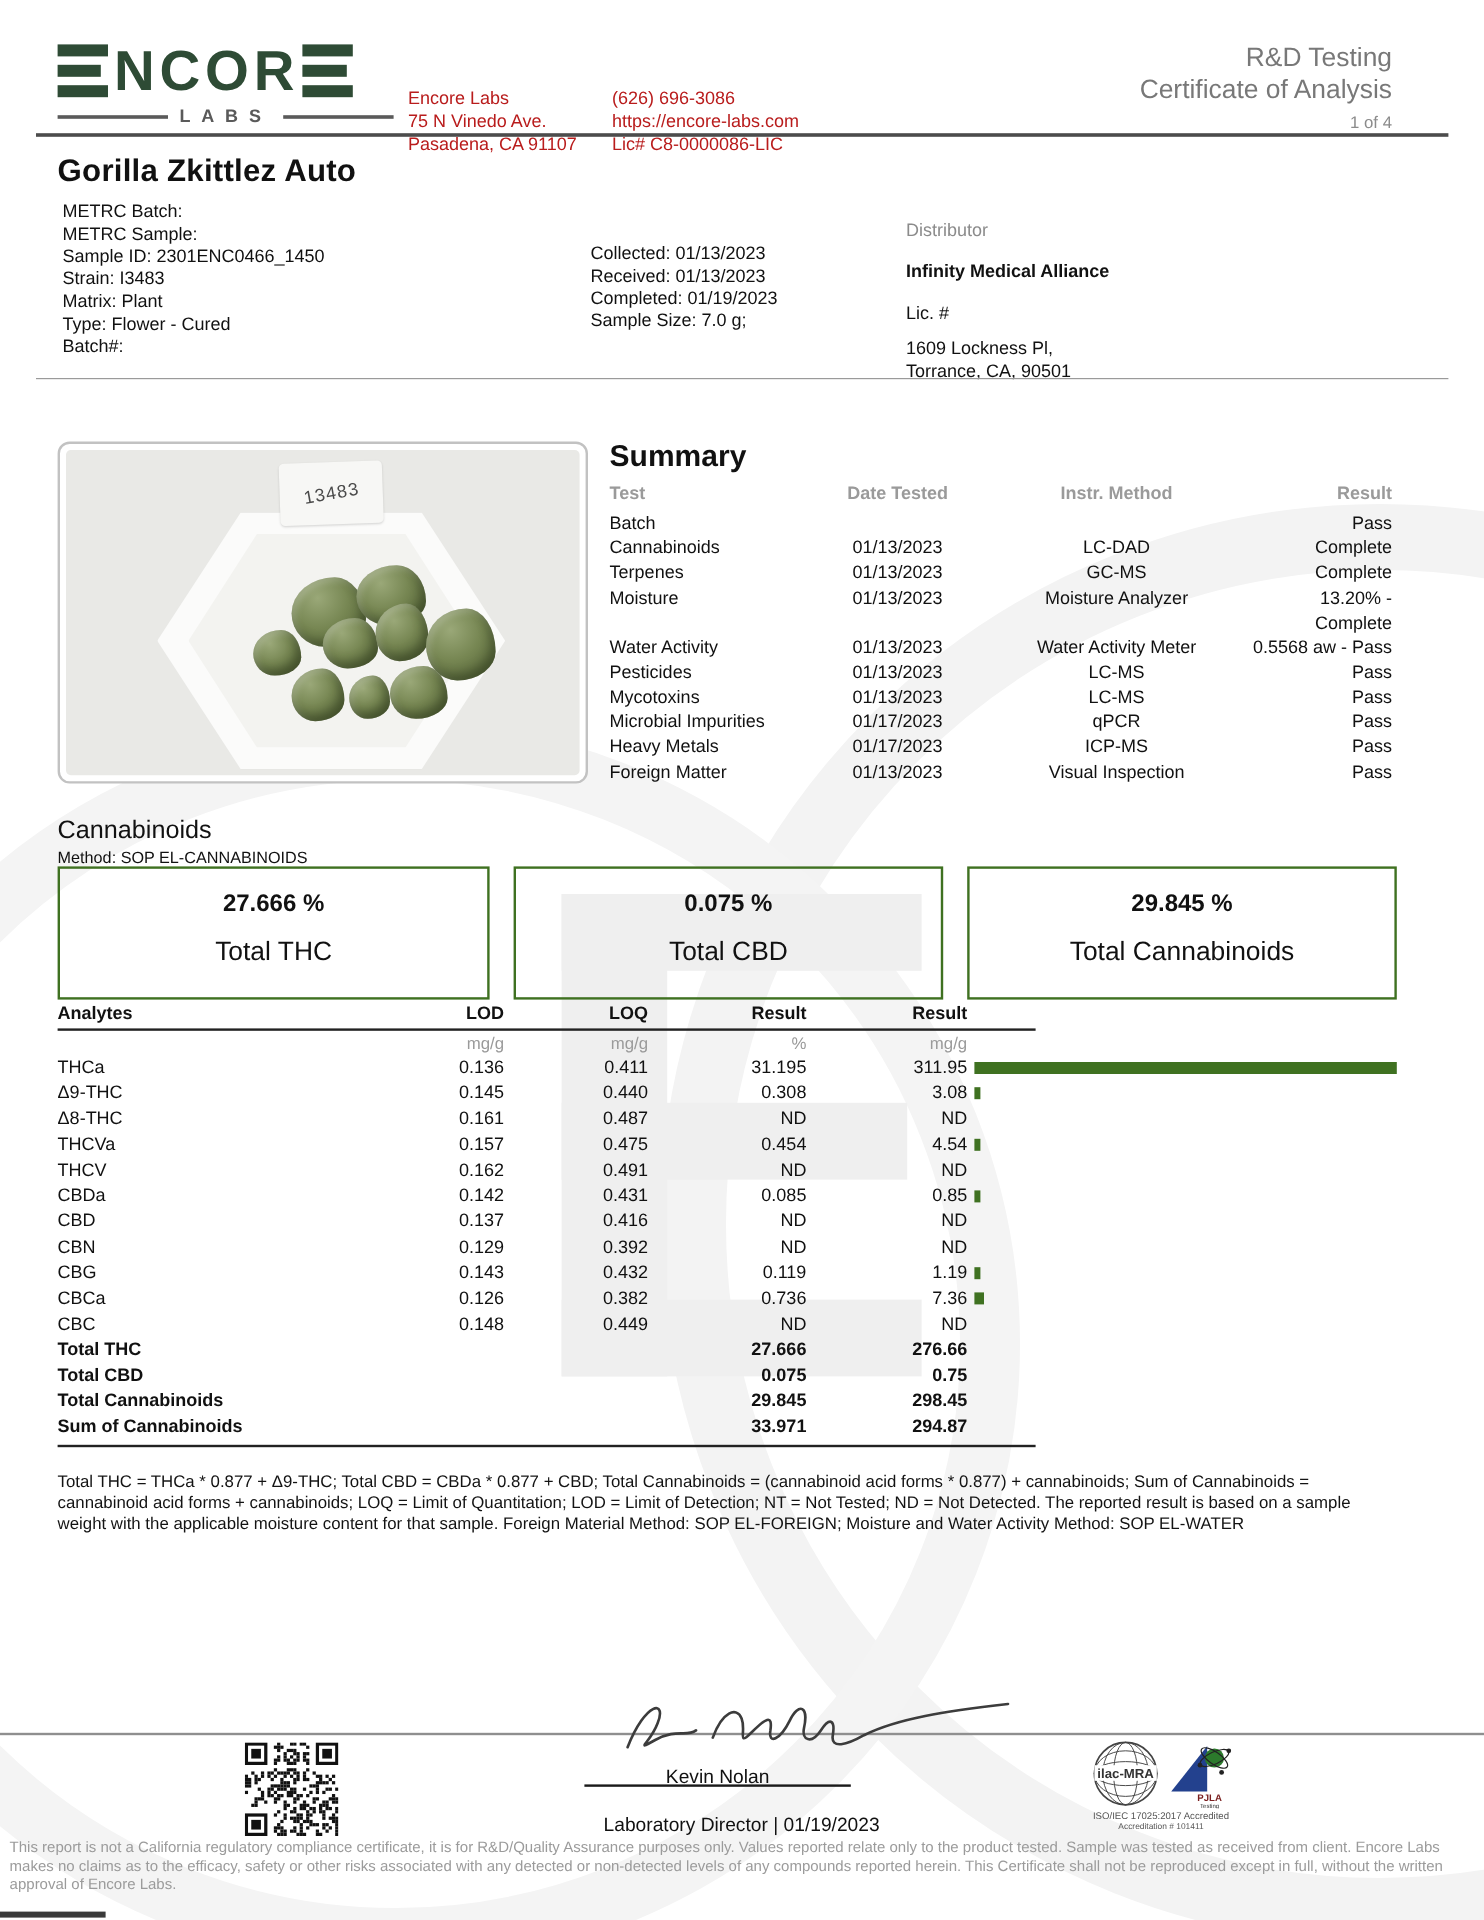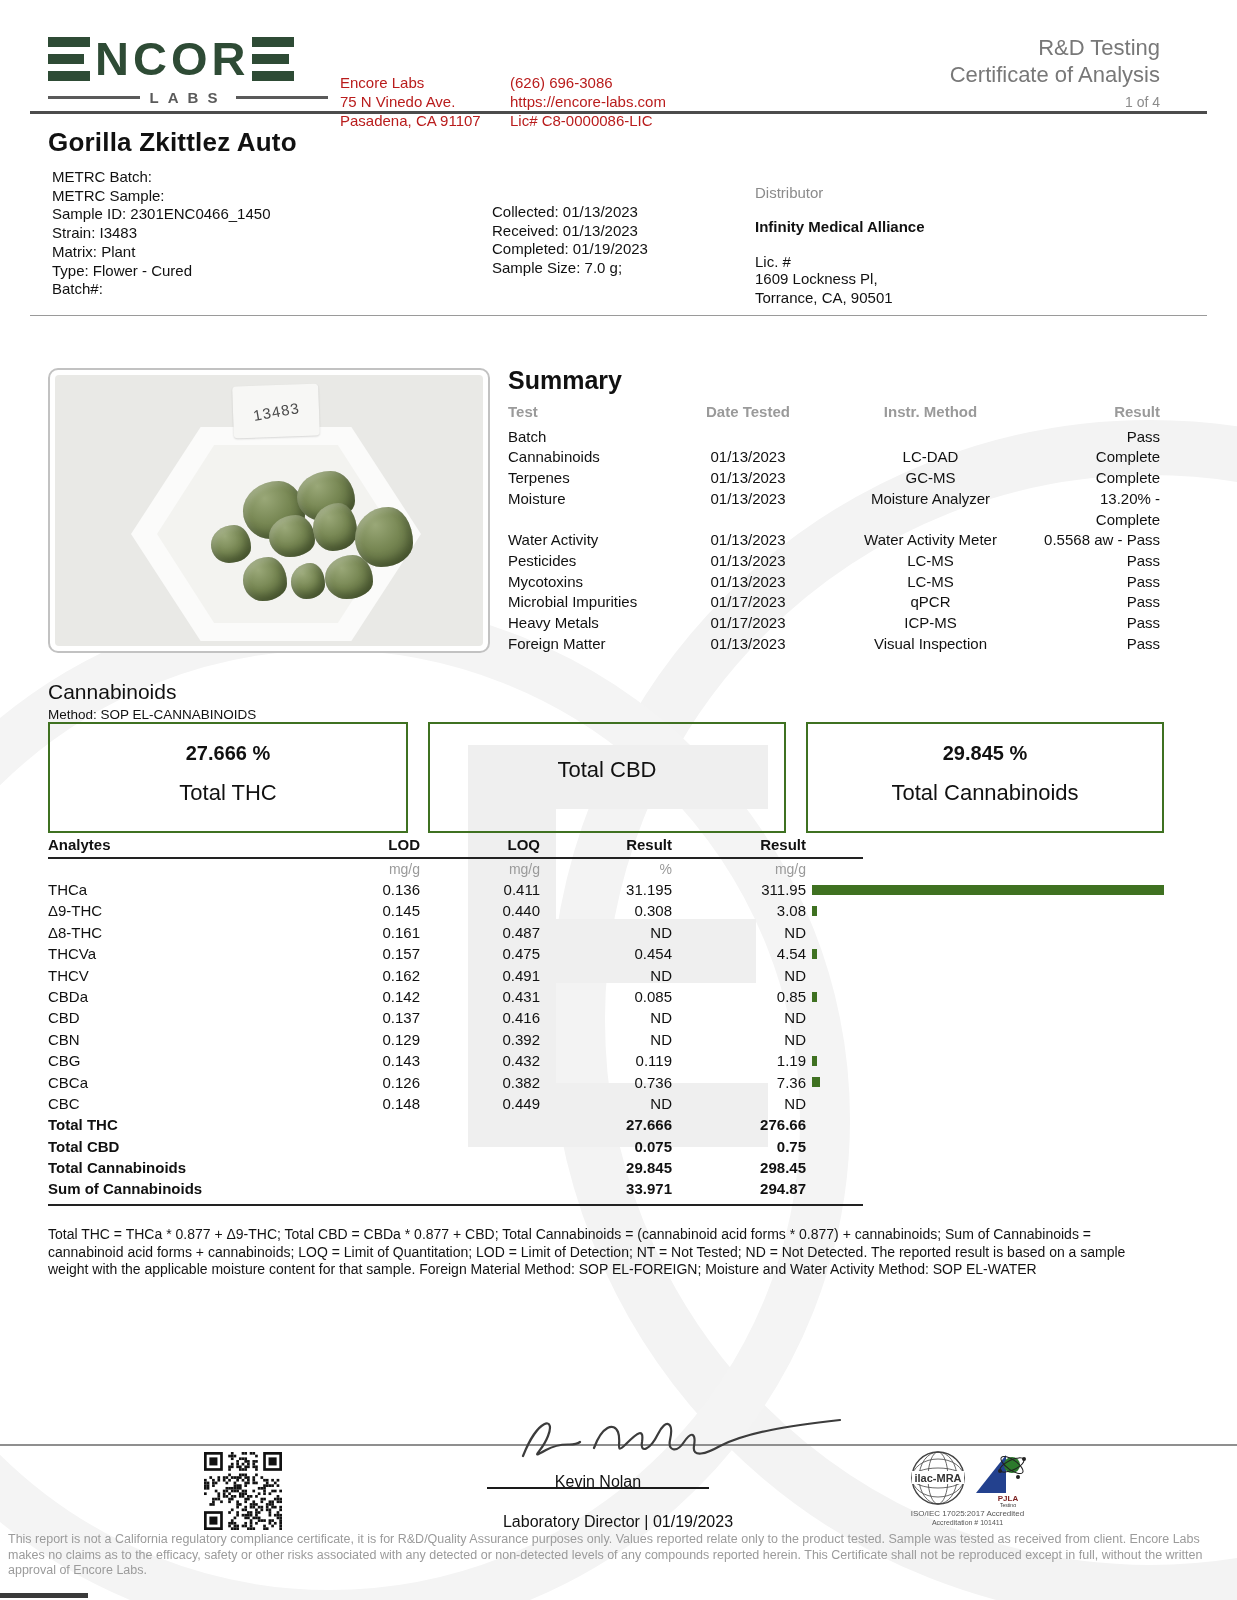--- a/index.html
+++ b/index.html
@@ -41,21 +41,21 @@
   .rule-thin   { left:30px; top:315px; width:1177px; height:1px; background:#9a9a9a; }
 
   
   .sample-title { left:48px; top:127px; font-size:26px; font-weight:bold; letter-spacing:.2px; }
   .info-left  { left:52px;  top:168px; font-size:15px; line-height:18.7px; }
   .info-mid   { left:492px; top:203px; font-size:15px; line-height:18.7px; }
   .info-right { left:755px; top:184px; font-size:15px; }
   .dist-label { color:#8b8b8b; }
   .dist-name  { font-weight:bold; margin-top:17px; }
   .dist-lic   { margin-top:18px; }
-  .dist-a1    { margin-top:0; line-height:18.7px; }
+  .dist-a1    { margin-top:12px; line-height:18.7px; }
   .bold { font-weight:normal; }
 
   
   .photo-box { left:48px; top:368px; width:442px; height:285px; border:2px solid #c2c2c2; border-radius:10px; padding:5px; background:#fff; }
   .photo { position:relative; width:100%; height:100%; background:#e9e9e6; border-radius:4px; overflow:hidden; }
   .hex { position:absolute; left:76px; top:52px; width:290px; height:214px; background:#fbfbfa;
          clip-path:polygon(24% 0,76% 0,100% 50%,76% 100%,24% 100%,0 50%);
          filter:drop-shadow(0 2px 2px rgba(0,0,0,.15)); }
   .hex-inner { position:absolute; left:26px; top:18px; width:238px; height:178px; background:#f3f3f0;
                clip-path:polygon(24% 0,76% 0,100% 50%,76% 100%,24% 100%,0 50%); }
@@ -287,20 +287,21 @@
 
   <div class="layer cann-title">Cannabinoids</div>
   <div class="layer cann-method">Method: SOP EL-CANNABINOIDS</div>
 
   <div class="layer boxes">
     <div class="rbox b1">
       <div class="val">27.666 %</div>
       <div class="lab">Total THC</div>
     </div>
     <div class="rbox b2">
+      <div class="val">0.075 %</div>
       <div class="lab">Total CBD</div>
     </div>
     <div class="rbox b3">
       <div class="val">29.845 %</div>
       <div class="lab">Total Cannabinoids</div>
     </div>
   </div>
 
   <div class="layer an-table">
     <div class="an-head">

